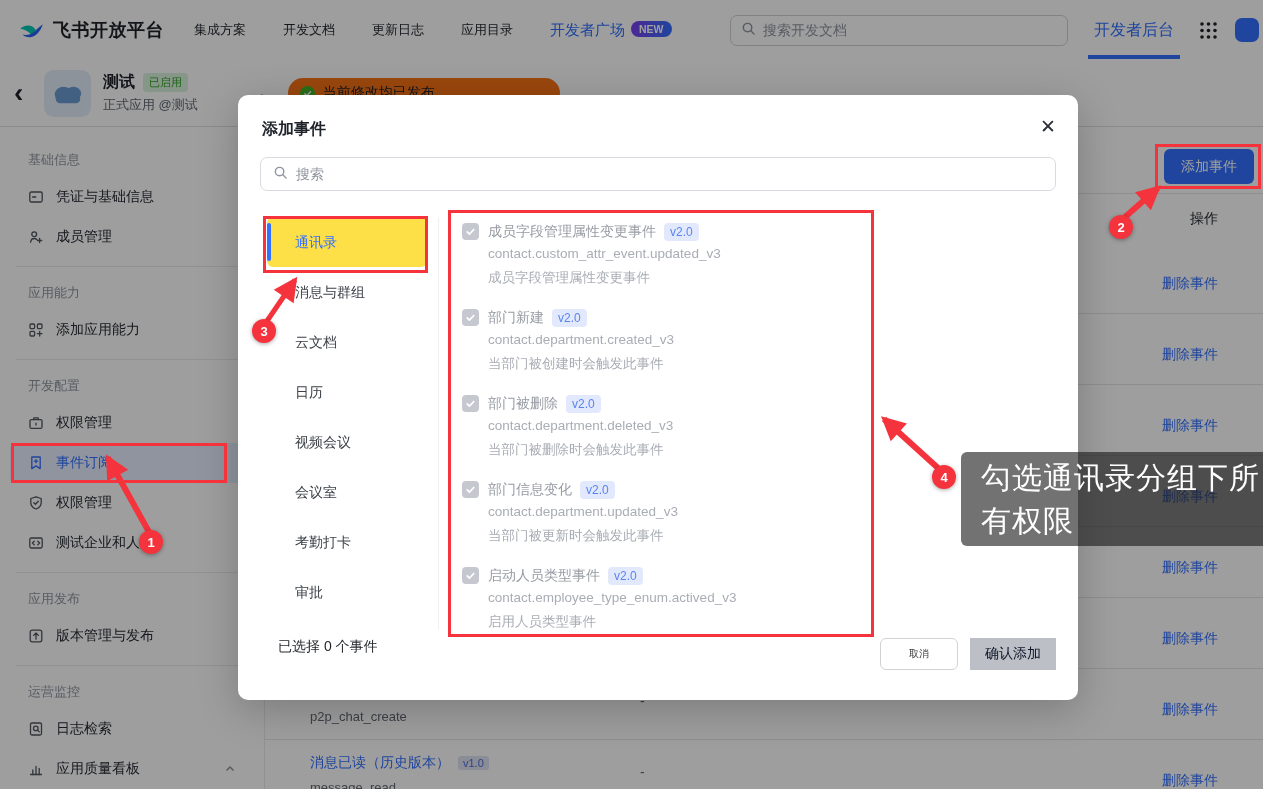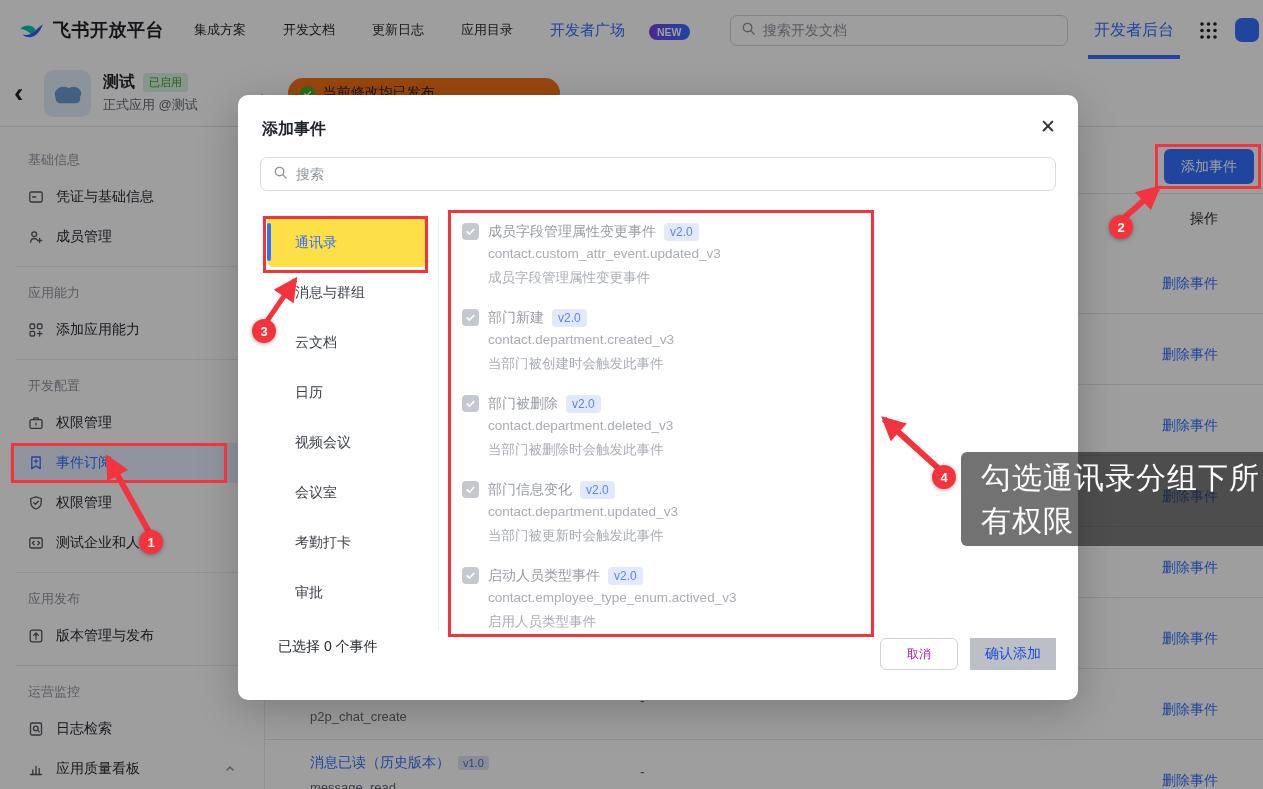--- a/index.html
+++ b/index.html
@@ -10,21 +10,21 @@
     color:#1f2329; font-size:14px;
   }
   
   .nav { position:absolute; top:0; left:0; right:0; height:60px; background:#fff;
          display:flex; align-items:center; padding:0 18px; z-index:1; }
   .brand { display:flex; align-items:center; gap:8px; }
   .brand svg { width:27px; height:27px; }
   .brand-name { font-size:18px; font-weight:bold; letter-spacing:.5px; white-space:nowrap; }
   .nav-menu { display:flex; gap:37px; margin-left:30px; font-size:13px; font-weight:500; }
   .nav-item { white-space:nowrap; cursor:pointer; }
-  .nav-market { display:flex; align-items:flex-end; gap:24px; margin-left:37px; color:#3370ff; font-size:15px; font-weight:500; cursor:pointer; }
+  .nav-market { display:flex; align-items:flex-start; gap:6px; margin-left:37px; color:#3370ff; font-size:15px; font-weight:500; cursor:pointer; }
   .new-badge { background:linear-gradient(90deg,#7a3ff0,#3370ff); color:#fff; font-size:10.5px;
                padding:2px 8px; border-radius:9px; font-weight:bold; }
   .nav-search { margin-left:auto; width:338px; height:31px; border:1px solid #cfd3d8; border-radius:7px;
                 display:flex; align-items:center; padding:0 10px; gap:7px; background:#fff; }
   .nav-search input { border:none; outline:none; flex:1; font-size:14px; color:#1f2329;
                       font-family:inherit; background:transparent; }
   .nav-search input::placeholder { color:#8f959e; }
   .nav-console { margin-left:26px; color:#3370ff; font-size:16px; font-weight:500; position:relative; white-space:nowrap; cursor:pointer; }
   .nav-console::after { content:""; position:absolute; left:-6px; right:-6px; bottom:-18px; height:4px; background:#3370ff; }
   .nav-grid { margin-left:24px; cursor:pointer; display:flex; }
@@ -96,23 +96,23 @@
            background:#c5c9cf; display:flex; align-items:center; justify-content:center; }
   .ev-cb svg { width:11px; height:11px; }
   .ev-t1 { display:flex; align-items:center; gap:8px; height:20px; font-size:14px; color:#979ba3; white-space:nowrap; }
   .ev-badge { background:#e3e9fc; color:#5884f2; font-size:12px; height:18px; line-height:18px;
               padding:0 6px; border-radius:4px; font-weight:500; }
   .ev-t2, .ev-t3 { height:24px; line-height:24px; font-size:13.5px; color:#a9adb4; white-space:nowrap; }
   .m-footer { position:absolute; left:0; right:0; bottom:0; height:62px; display:flex; align-items:flex-start; padding:0 22px;margin-left:18px; }
   .m-count { font-size:14px; color:#1f2329; }
   .m-btns { margin-left:auto; display:flex; gap:12px; }
   .btn-cancel { width:78px; height:32px; border:1px solid #d0d3d6; background:#fff; border-radius:6px;
-                font-size:12px; color:#a21caf; font-family:inherit; cursor:pointer; }
+                font-size:10px; color:#404040; font-family:inherit; cursor:pointer; }
   .btn-confirm { width:86px; height:32px; border:none; background:#bcc0c6; border-radius:0;
-                 font-size:14px; color:#1d4ed8; font-family:inherit; cursor:not-allowed; }
+                 font-size:14px; color:#0f172a; font-family:inherit; cursor:not-allowed; }
   
   .rbox { position:absolute; border:3px solid #f4333c; z-index:30; pointer-events:none; }
   .rbox1 { left:11px; top:443px; width:216px; height:40px; }
   .rbox2 { left:1155px; top:144px; width:106px; height:45px; }
   .rbox3 { left:263px; top:216px; width:165px; height:57px; }
   .rbox4 { left:448px; top:210px; width:426px; height:427px; }
   .astep { position:absolute; width:24px; height:24px; border-radius:50%; background:#f4333c; color:#fff;
            font-size:13px; font-weight:bold; display:flex; align-items:center; justify-content:center;
            z-index:33; box-shadow:0 1px 4px rgba(0,0,0,.35); }
   .c1 { left:139px; top:530px; } .c2 { left:1109px; top:215px; }

